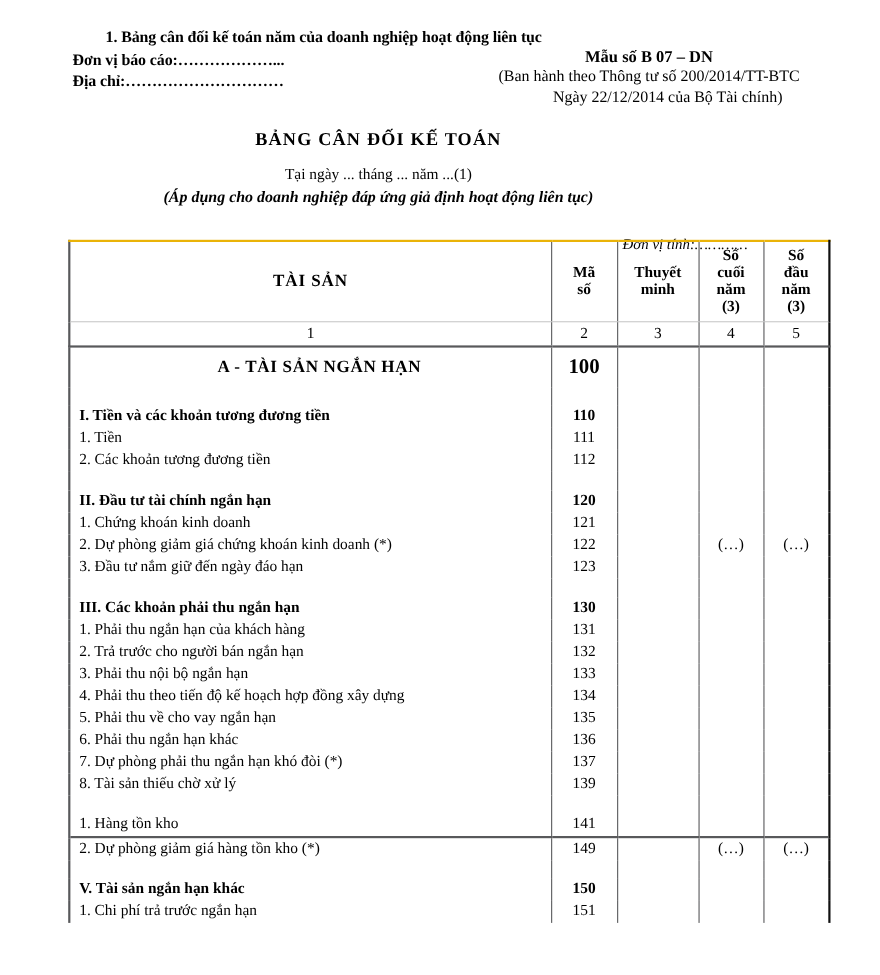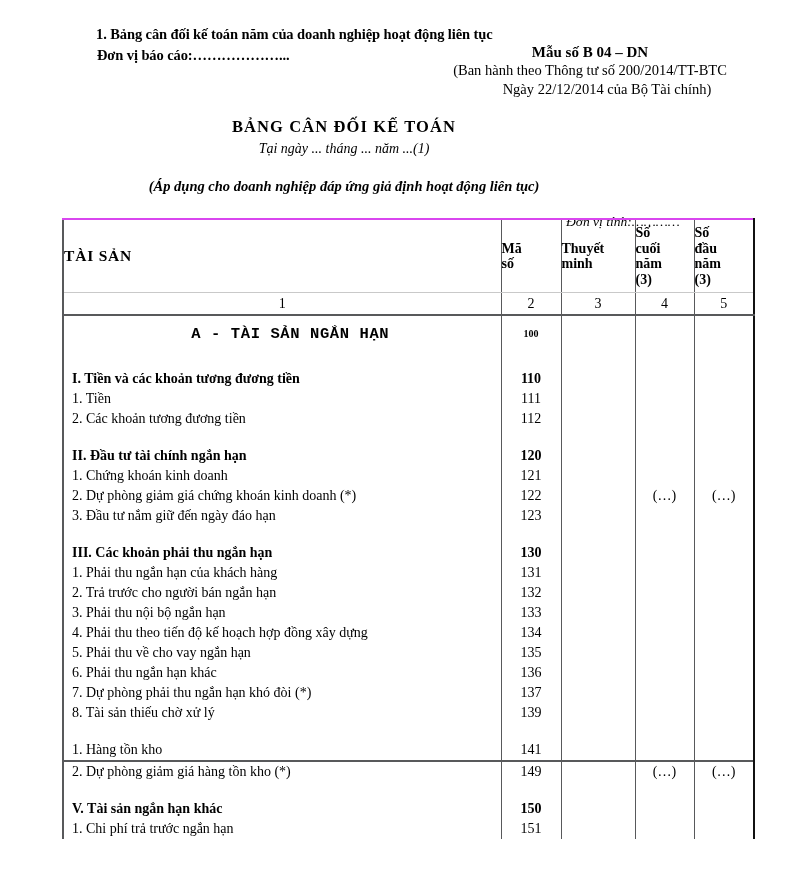--- a/index.html
+++ b/index.html
@@ -25,21 +25,21 @@
   .line1 {
     text-align: left;
     font-weight: bold;
     font-size: 14.5px;
     padding-left: 96px;
     padding-top: 26px;
     letter-spacing: -0.1px;
   }
   .id-row {
     position: relative;
-    padding-left: 97px;
+    padding-left: 66px;
     margin-top: 3px;
     font-family: Liberation Serif, serif;
   }
   .id-left {
     font-weight: bold;
     font-size: 14.5px;
     line-height: 19px;
     letter-spacing: -0.1px;
   }
   .form-block {
@@ -66,29 +66,28 @@
     top: 117px;
     width: 688px;
     text-align: center;
   }
   .main-title {
     font-weight: bold;
     font-size: 16.5px;
     letter-spacing: 1.1px;
   }
   .sub-title {
-    font-style: italic;
-    font-size: 14px;
-    margin-top: 4px;
+    font-size: 14px;
+    margin-top: 15px;
   }
   .sub-title2 {
     font-style: italic;
     font-weight: bold;
     font-size: 14.5px;
-    margin-top: 21px;
+    margin-top: 4px;
   }
 
   
   .unit-line {
     position: absolute;
     left: 566px;
     top: 214px;
     font-style: italic;
     font-size: 13.5px;
   }
@@ -108,25 +107,25 @@
   .bs-table col.c-end  { width: 59px; }
   .bs-table col.c-beg  { width: 60px; }
 
   .bs-table th, .bs-table td {
     border-left: 1px solid #58595b;
     border-right: 1px solid #58595b;
     padding: 0;
     vertical-align: middle;
   }
   .bs-table thead th {
-    border-top: 2px solid #d946ef;
+    border-top: 2px solid #eab308;
     border-bottom: 1px solid #c9c9c9;
     font-weight: bold;
     font-size: 14px;
-    text-align: left;
+    text-align: center;
     height: 72px;
     line-height: 15.5px;
   }
   .bs-table thead th.name-head {
     font-weight: bold;
     font-size: 15.5px;
     letter-spacing: 0.8px;
   }
   .bs-table tr.numrow td {
     border-bottom: 2px solid #58595b;
@@ -159,41 +158,41 @@
     font-size: 1px;
   }
   .bs-table tr.grand td.name {
     text-align: center;
     font-weight: bold;
     font-size: 15.5px;
     letter-spacing: 0.6px;
     height: 36px;
     line-height: 36px;
     padding-left: 16px;
-    font-family: Liberation Mono, monospace;
   }
   .bs-table tr.grand td.code {
     font-weight: bold;
-    font-size: 10px;
+    font-size: 19px;
   }
   .bs-table tr.rule-top td {
     border-top: 2px solid #58595b;
   }
   .edge-l { border-left: 2px solid #58595b !important; }
   .edge-r { border-right: 2px solid #111 !important; }
 </style>
 </head>
 <body>
 
 <div class="doc-header">
   <div class="line1">1. Bảng cân đối kế toán năm của doanh nghiệp hoạt động liên tục</div>
   <div class="id-row">
     <div class="id-left">Đơn vị báo cáo:………………...</div>
+    <div class="id-left">Địa chỉ:…………………………</div>
     <div class="form-block">
-      <div class="form-no">Mẫu số B 04 – DN</div>
+      <div class="form-no">Mẫu số B 07 – DN</div>
       <div class="form-sub">(Ban hành theo Thông tư số 200/2014/TT-BTC</div>
       <div class="form-sub indent">Ngày 22/12/2014 của Bộ Tài chính)</div>
     </div>
   </div>
 </div>
 
 <div class="title-block">
   <div class="main-title">BẢNG CÂN ĐỐI KẾ TOÁN</div>
   <div class="sub-title">Tại ngày ... tháng ... năm ...(1)</div>
   <div class="sub-title2">(Áp dụng cho doanh nghiệp đáp ứng giả định hoạt động liên tục)</div>

